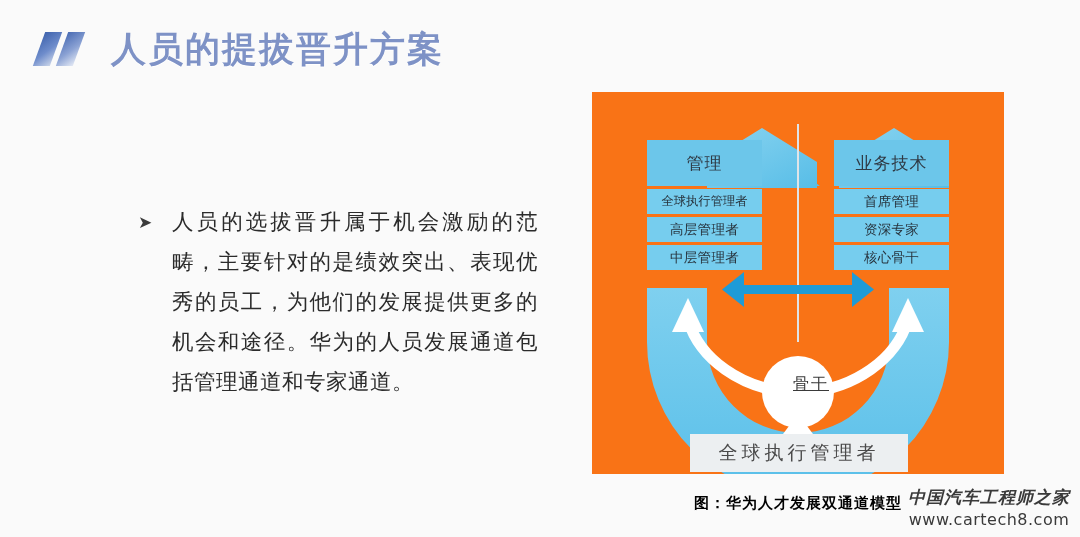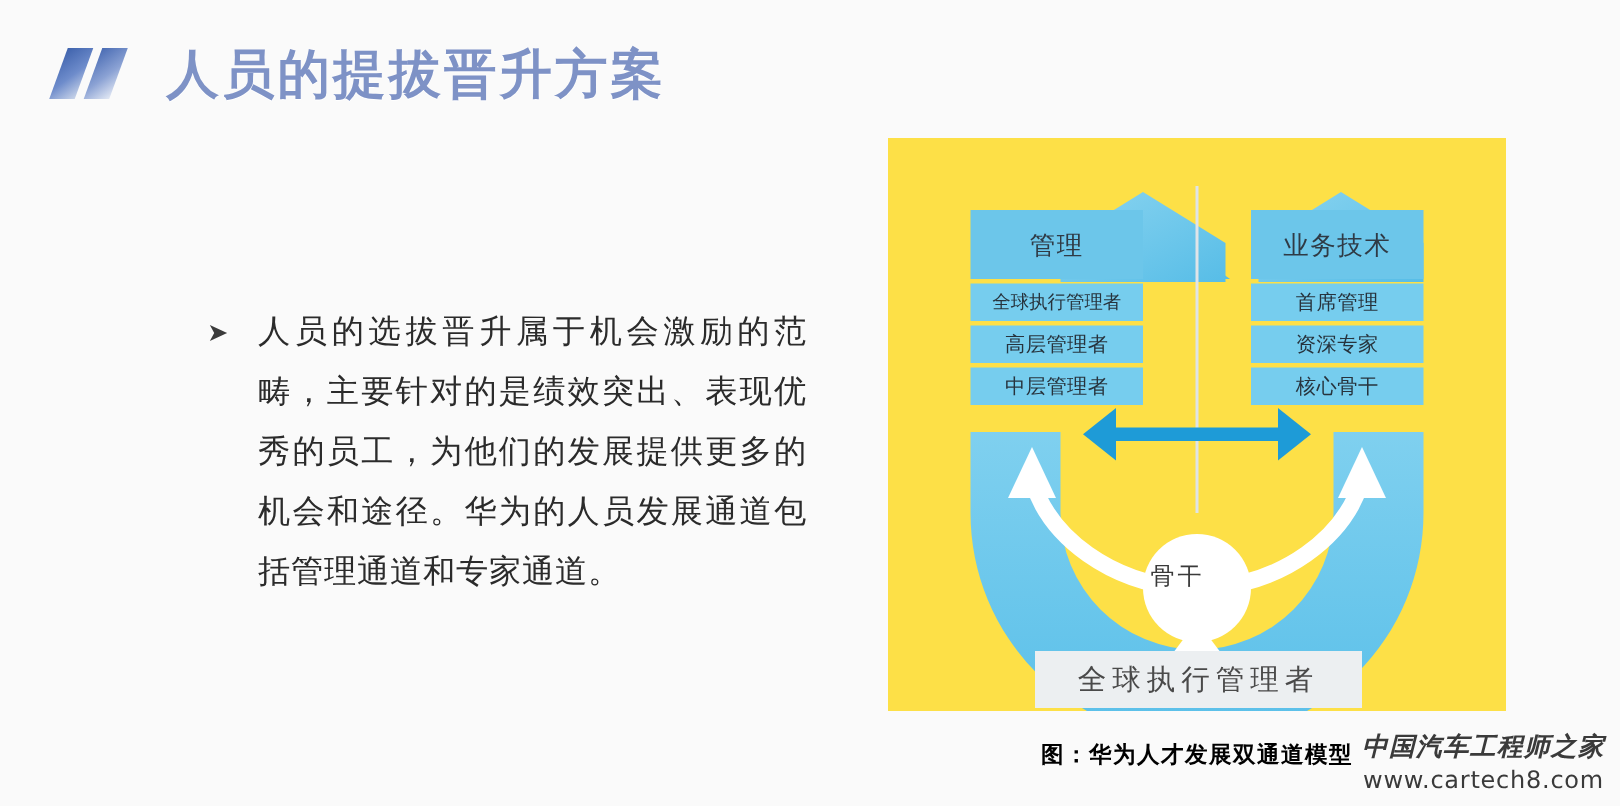--- a/index.html
+++ b/index.html
@@ -77,21 +77,21 @@
     text-align: justify;
   }
 
   
   #diagram-panel {
     position: absolute;
     left: 592px;
     top: 92px;
     width: 412px;
     height: 382px;
-    background: #fde047;
+    background: #f97316;
   }
   #diagram-inner {
     position: absolute;
     inset: 0;
   }
   #diagram-svg {
     position: absolute;
     left: 0;
     top: 0;
   }
@@ -127,24 +127,25 @@
     letter-spacing: 0.3px;
   }
   .col-row.tight { font-size: 12.3px; letter-spacing: 0; }
 
   
   #core-circle-label {
     position: absolute;
     left: 175px;
     top: 282px;
     width: 62px;
-    text-align: left;
+    text-align: right;
     font-size: 16px;
     color: #3a3a3a;
     letter-spacing: 2px;
+    text-decoration: underline;
   }
   
   #base-box {
     position: absolute;
     left: 98px;
     top: 342px;
     width: 218px;
     height: 38px;
     background: #eceff1;
     display: flex;

